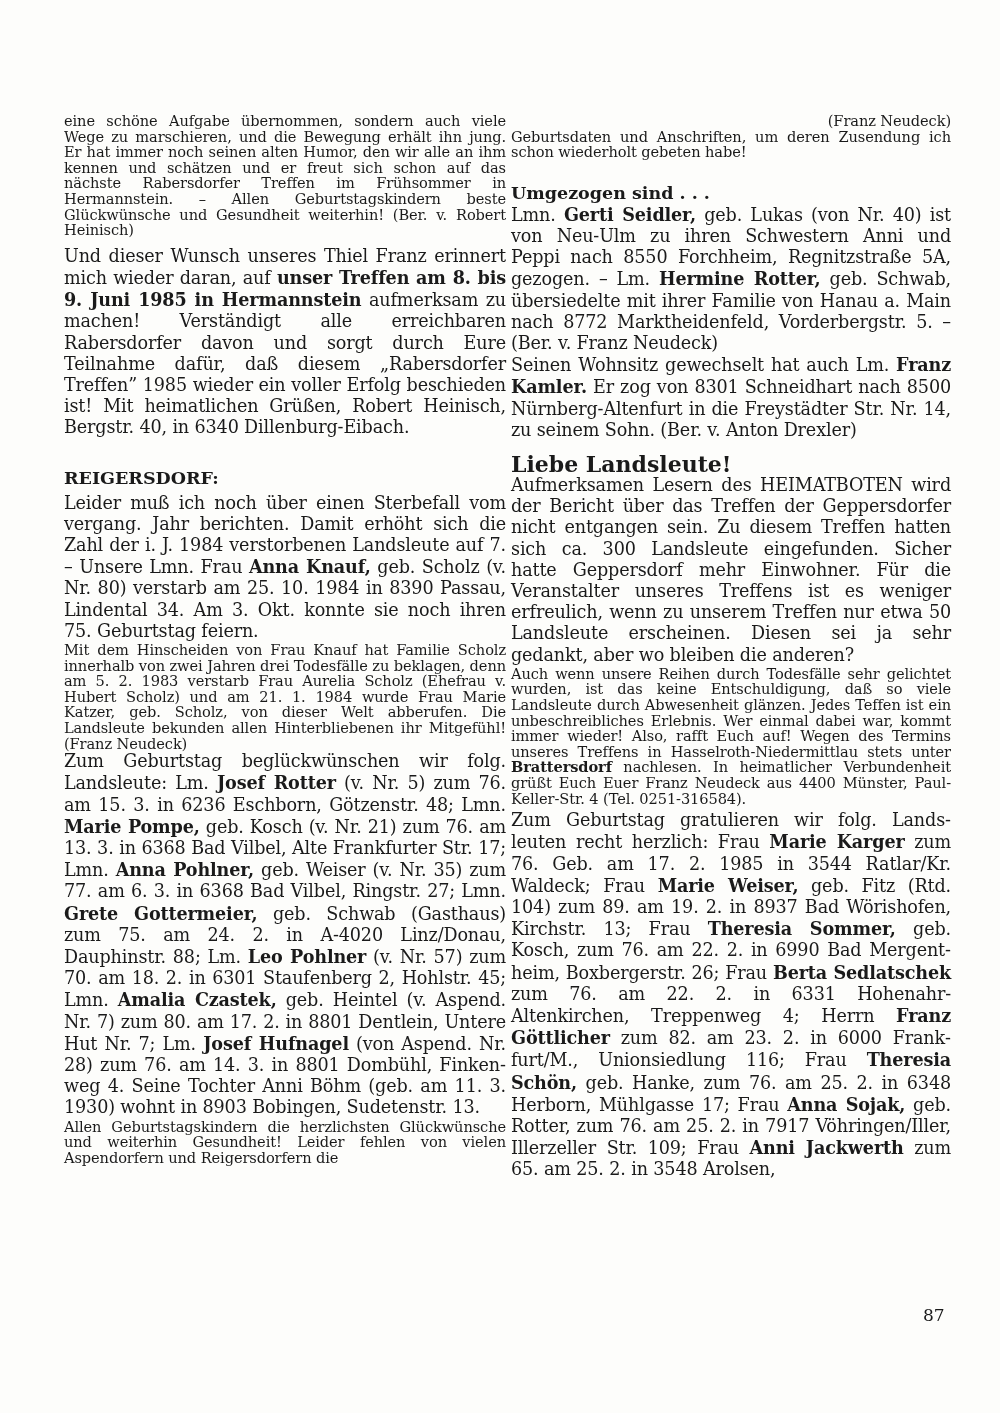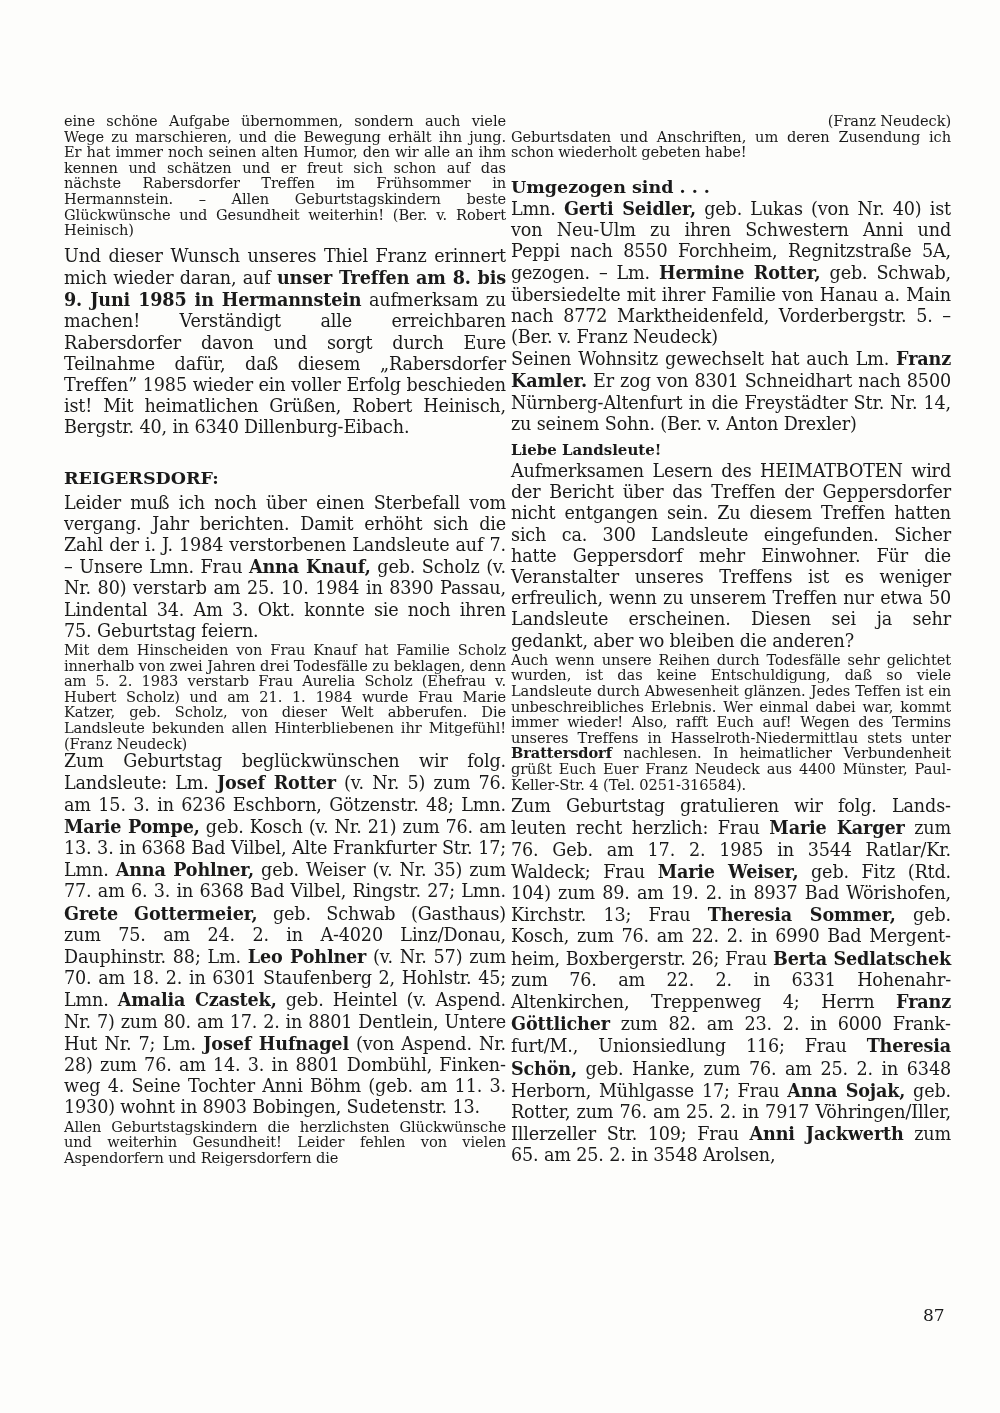--- a/index.html
+++ b/index.html
@@ -25,22 +25,22 @@
   <p class="head" style="margin-top:28px">REIGERSDORF:</p>
   <p class="big" style="margin-top:4px"><span>Leider muß ich noch über einen Sterbefall vom vergang. Jahr berichten. Damit erhöht sich die Zahl der i. J. 1984 verstorbenen Landsleute auf 7. – Unsere Lmn. Frau </span><b>Anna Knauf,</b><span> geb. Scholz (v. Nr. 80) verstarb am 25. 10. 1984 in 8390 Passau, Lindental 34. Am 3. Okt. konnte sie noch ihren 75. Geburtstag feiern.</span></p>
   <p class="small" style="white-space:pre-line">Mit dem Hinscheiden von Frau Knauf hat Familie Scholz innerhalb von zwei Jahren drei Todesfälle zu beklagen, denn am 5. 2. 1983 verstarb Frau Aurelia Scholz (Ehefrau v. Hubert Scholz) und am 21. 1. 1984 wurde Frau Marie Katzer, geb. Scholz, von dieser Welt abberufen. Die Landsleute bekunden allen Hinterbliebenen ihr Mitgefühl!    (Franz Neudeck)</p>
   <p class="big"><span>Zum Geburtstag beglückwünschen wir folg. Landsleute: Lm. </span><b>Josef Rotter</b><span> (v. Nr. 5) zum 76. am 15. 3. in 6236 Eschborn, Götzenstr. 48; Lmn. </span><b>Marie Pompe,</b><span> geb. Kosch (v. Nr. 21) zum 76. am 13. 3. in 6368 Bad Vilbel, Alte Frankfurter Str. 17; Lmn. </span><b>Anna Pohlner,</b><span> geb. Weiser (v. Nr. 35) zum 77. am 6. 3. in 6368 Bad Vilbel, Ringstr. 27; Lmn. </span><b>Grete Gottermeier,</b><span> geb. Schwab (Gasthaus) zum 75. am 24. 2. in A-4020 Linz/Donau, Dauphinstr. 88; Lm. </span><b>Leo Pohlner</b><span> (v. Nr. 57) zum 70. am 18. 2. in 6301 Staufenberg 2, Hohlstr. 45; Lmn. </span><b>Amalia Czastek,</b><span> geb. Heintel (v. Aspend. Nr. 7) zum 80. am 17. 2. in 8801 Dentlein, Untere Hut Nr. 7; Lm. </span><b>Josef Hufnagel</b><span> (von Aspend. Nr. 28) zum 76. am 14. 3. in 8801 Dombühl, Finken­weg 4. Seine Tochter Anni Böhm (geb. am 11. 3. 1930) wohnt in 8903 Bobingen, Sude­tenstr. 13.</span></p>
   <p class="small">Allen Geburtstagskindern die herzlichsten Glück­wünsche und weiterhin Gesundheit! Leider fehlen von vielen Aspendorfern und Reigersdorfern die</p>
 </div>
 
 <div id="right" class="col">
   <p class="small right-align">(Franz Neudeck)</p>
   <p class="small">Geburtsdaten und Anschriften, um deren Zusen­dung ich schon wiederholt gebeten habe!</p>
-  <p class="head" style="margin-top:16px">Umgezogen sind . . .</p>
+  <p class="head" style="margin-top:22px">Umgezogen sind . . .</p>
   <p class="big"><span>Lmn. </span><b>Gerti Seidler,</b><span> geb. Lukas (von Nr. 40) ist von Neu-Ulm zu ihren Schwestern Anni und Peppi nach 8550 Forchheim, Regnitz­straße 5A, gezogen. – Lm. </span><b>Hermine Rotter,</b><span> geb. Schwab, übersiedelte mit ihrer Familie von Hanau a. Main nach 8772 Marktheiden­feld, Vorderbergstr. 5. – (Ber. v. Franz Neu­deck)</span></p>
   <p class="big"><span>Seinen Wohnsitz gewechselt hat auch Lm. </span><b>Franz Kamler.</b><span> Er zog von 8301 Schneidhart nach 8500 Nürnberg-Altenfurt in die Frey­städter Str. Nr. 14, zu seinem Sohn. (Ber. v. Anton Drexler)</span></p>
-  <p class="head" style="margin-top:4px;font-size:15px">Liebe Landsleute!</p>
+  <p class="head" style="margin-top:12px;font-size:22px">Liebe Landsleute!</p>
   <p class="big">Aufmerksamen Lesern des HEIMATBOTEN wird der Bericht über das Treffen der Gep­persdorfer nicht entgangen sein. Zu diesem Treffen hatten sich ca. 300 Landsleute einge­funden. Sicher hatte Geppersdorf mehr Ein­wohner. Für die Veranstalter unseres Tref­fens ist es weniger erfreulich, wenn zu unse­rem Treffen nur etwa 50 Landsleute erschei­nen. Diesen sei ja sehr gedankt, aber wo bleiben die anderen?</p>
   <p class="small"><span>Auch wenn unsere Reihen durch Todesfälle sehr gelichtet wurden, ist das keine Entschuldigung, daß so viele Landsleute durch Abwesenheit glänzen. Jedes Teffen ist ein unbeschreibliches Erlebnis. Wer einmal dabei war, kommt immer wieder! Also, rafft Euch auf! Wegen des Termins unseres Treffens in Hasselroth-Niedermittlau stets unter </span><b>Bratters­dorf</b><span> nachlesen. In heimatlicher Verbundenheit grüßt Euch Euer Franz Neudeck aus 4400 Münster, Paul-Keller-Str. 4 (Tel. 0251-316584).</span></p>
   <p class="big" style="margin-top:4px"><span>Zum Geburtstag gratulieren wir folg. Lands­leuten recht herzlich: Frau </span><b>Marie Karger</b><span> zum 76. Geb. am 17. 2. 1985 in 3544 Ratlar/Kr. Waldeck; Frau </span><b>Marie Weiser,</b><span> geb. Fitz (Rtd. 104) zum 89. am 19. 2. in 8937 Bad Wörishofen, Kirchstr. 13; Frau </span><b>Theresia Sommer,</b><span> geb. Kosch, zum 76. am 22. 2. in 6990 Bad Mergent­heim, Boxbergerstr. 26; Frau </span><b>Berta Sedla­tschek</b><span> zum 76. am 22. 2. in 6331 Hohenahr-Altenkirchen, Treppenweg 4; Herrn </span><b>Franz Göttlicher</b><span> zum 82. am 23. 2. in 6000 Frank­furt/M., Unionsiedlung 116; Frau </span><b>Theresia Schön,</b><span> geb. Hanke, zum 76. am 25. 2. in 6348 Herborn, Mühlgasse 17; Frau </span><b>Anna Sojak,</b><span> geb. Rotter, zum 76. am 25. 2. in 7917 Vöhrin­gen/Iller, Illerzeller Str. 109; Frau </span><b>Anni Jack­werth</b><span> zum 65. am 25. 2. in 3548 Arolsen,</span></p>
 </div>
 
 <div id="page-number">87</div>
 
 </body></html>

